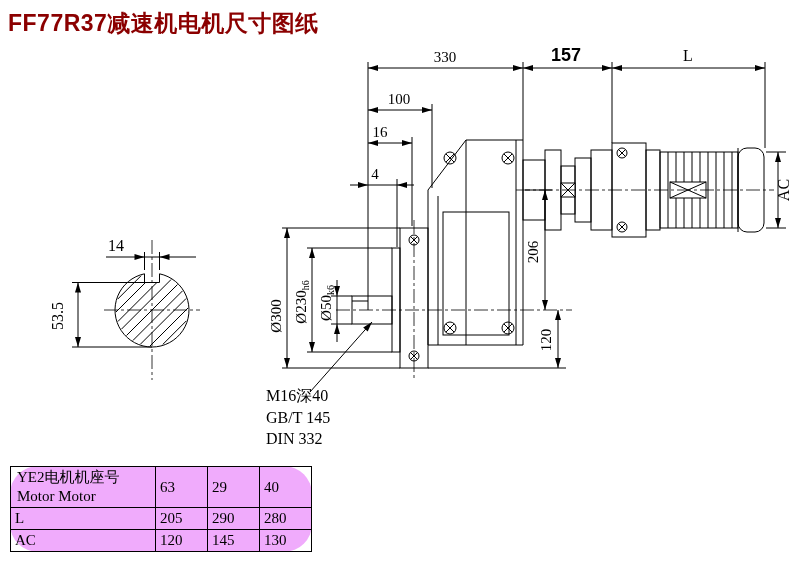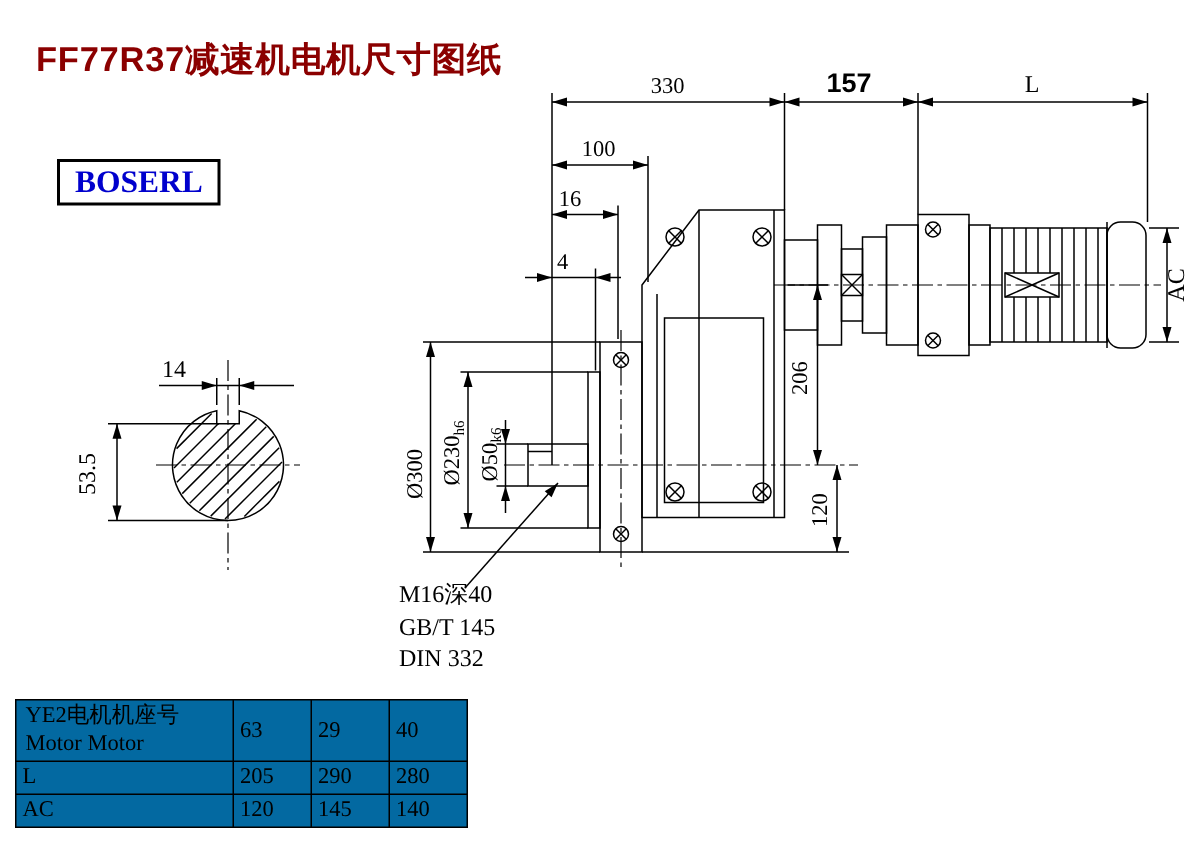--- a/index.html
+++ b/index.html
@@ -1,32 +1,32 @@
 <!DOCTYPE html>
 <html><head>
 <meta charset="utf-8">
 <style>
   html,body{margin:0;padding:0;background:#fff;}
   .canvas{position:relative;width:800px;height:573px;background:#fff;overflow:hidden;
           font-family:"Liberation Sans",sans-serif;color:#000;}
-  .title{position:absolute;left:8px;top:8px;margin:16px;font-size:23px;font-weight:bold;
+  .title{position:absolute;left:8px;top:8px;margin:0;font-size:23px;font-weight:bold;
          color:#8b0000;letter-spacing:.5px;font-family:"Liberation Sans",sans-serif;}
   .logo{position:absolute;left:38px;top:106px;border:2px solid #000;padding:1px 10px;
         font-family:"Liberation Serif",serif;font-size:21px;font-weight:bold;color:#0000cd;background:#fff;}
   svg.dwg{position:absolute;left:0;top:0;}
   .dwg line,.dwg path,.dwg rect,.dwg circle{stroke:#000;stroke-width:1;fill:none;}
   .dwg .thin{stroke-width:.8;}
   .dwg .cl{stroke-dasharray:14 3 3 3;stroke-width:.8;}
   .dwg .wfill{fill:#fff;}
   .dwg text{fill:#000;stroke:none;font-size:15px;font-family:"Liberation Serif",serif;}
   .dwg text.big{font-size:16px;}
   .dwg text.bold{font-size:18px;font-weight:bold;font-family:"Liberation Sans",sans-serif;}
   .arr{fill:#000;stroke:none;}
   .spec-table{position:absolute;left:10px;top:466px;border-collapse:collapse;
-              font-family:"Liberation Serif",serif;font-size:15px;color:#000;background:#0369a1;}
+              font-family:"Liberation Serif",serif;font-size:15px;color:#000;background:#f0abfc;border-radius:28px;}
   .spec-table td{border:1px solid #000;text-align:left;padding:0 4px;height:21px;}
   .spec-table td.hdr{text-align:left;height:40px;line-height:19px;padding-left:6px;}
 </style>
 </head>
 <body>
 
 <div class="canvas">
 
   <svg class="dwg" width="800" height="573" viewBox="0 0 800 573">
     <defs>
@@ -221,21 +221,20 @@
 
     <g>
       <text x="266" y="401" class="big">M16深40</text>
       <text x="266" y="423" class="big">GB/T 145</text>
       <text x="266" y="444" class="big">DIN 332</text>
     </g>
   </svg>
 
   <h1 class="title">FF77R37减速机电机尺寸图纸</h1>
 
-  <div class="logo">BOSERL</div>
 
   <table class="spec-table">
     <colgroup>
         <col style="width:145px">
         <col style="width:52px">
         <col style="width:52px">
         <col style="width:52px">
       </colgroup>
     <tbody>
       <tr>
@@ -250,18 +249,18 @@
       <tr>
         <td>L</td>
         <td>205</td>
         <td>290</td>
         <td>280</td>
       </tr>
       <tr>
         <td>AC</td>
         <td>120</td>
         <td>145</td>
-        <td>140</td>
+        <td>130</td>
       </tr>
     </tbody>
   </table>
 
 </div>
 
 </body></html>

